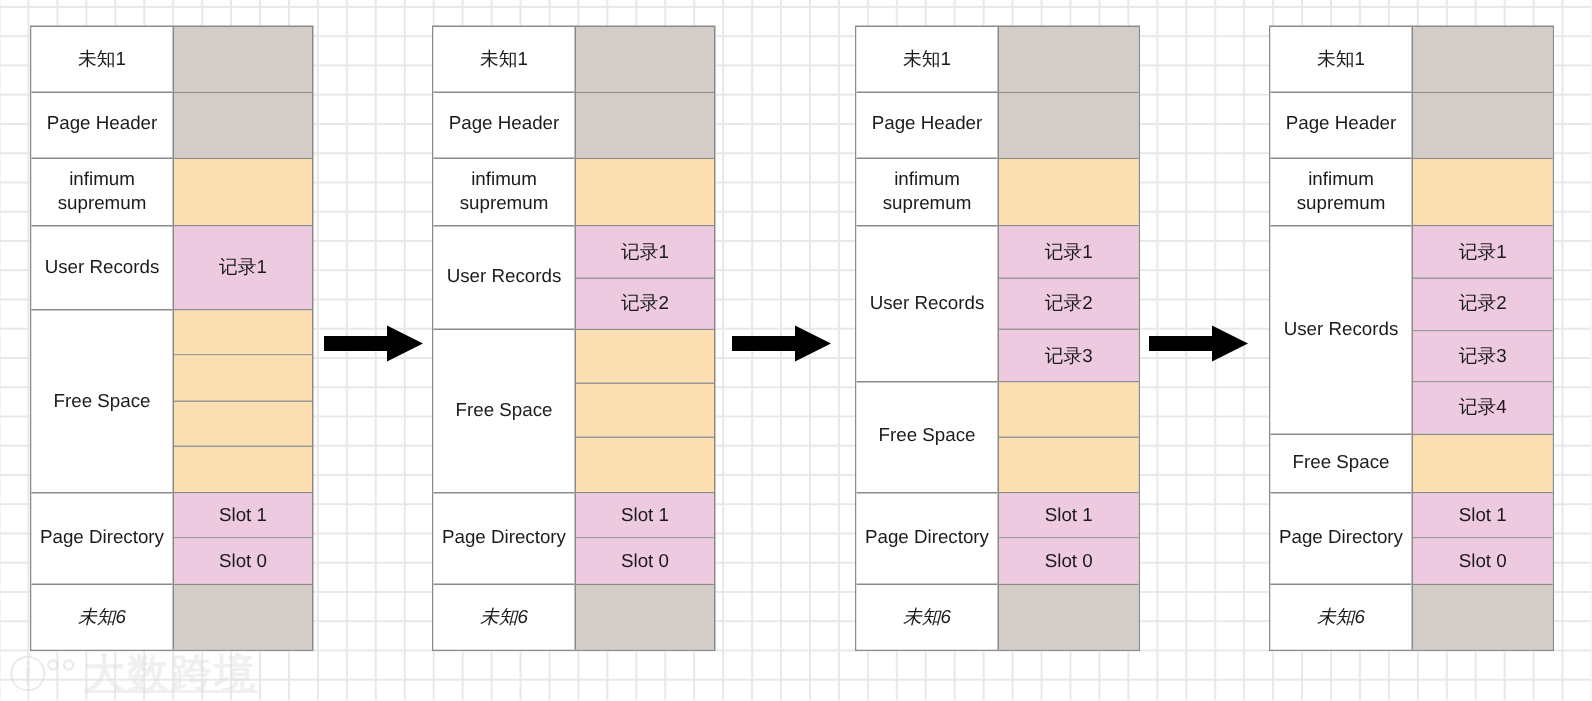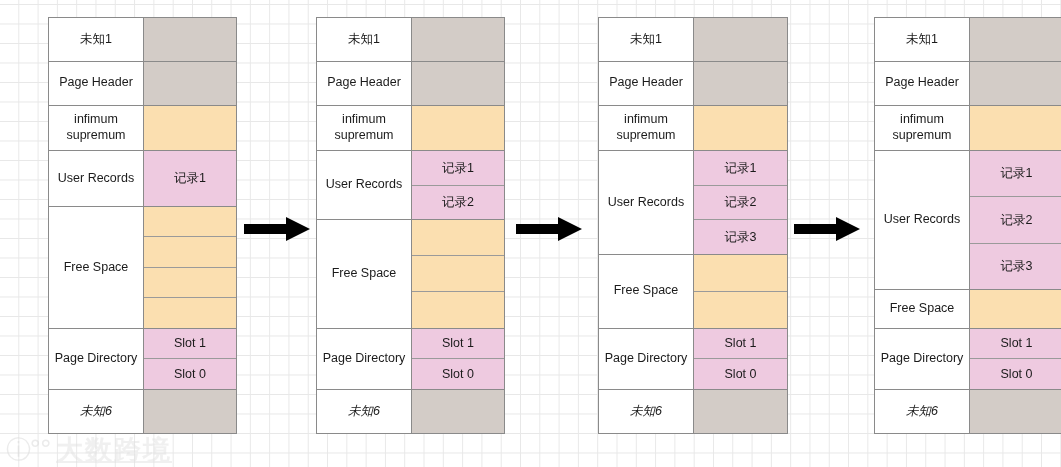--- a/index.html
+++ b/index.html
@@ -11,21 +11,21 @@
   }
   
   #grid{
     position:absolute;inset:0;
     background-image:
       linear-gradient(to right, #e8e8e8 1px, transparent 1px),
       linear-gradient(to bottom, #e8e8e8 1px, transparent 1px);
     background-size:19.3px 19.5px;
     background-position:-1px 4px;
   }
-  #stage{position:absolute;inset:0;margin-left:28px;}
+  #stage{position:absolute;inset:0;}
 
   .panel{
     position:absolute;
     display:flex;
     border:1px solid #8a8a8a;
     box-sizing:border-box;
     background:#ffffff;
   }
   .col-label{
     display:flex;flex-direction:column;
@@ -232,20 +232,21 @@
         <div class="cellgrp" style="height: 44px;">
           <div class="cell c-gray"></div>
         </div>
         <div class="cellgrp" style="height: 46px;">
           <div class="cell c-orange"></div>
         </div>
         <div class="cellgrp" style="height: 139px;">
           <div class="cell c-pink">记录1</div>
           <div class="cell c-pink">记录2</div>
           <div class="cell c-pink">记录3</div>
+          <div class="cell c-pink">记录4</div>
         </div>
         <div class="cellgrp" style="height: 39px;">
           <div class="cell c-orange"></div>
         </div>
         <div class="cellgrp" style="height: 62px;">
           <div class="cell c-pink">Slot 1</div>
           <div class="cell c-pink">Slot 0</div>
         </div>
         <div class="cellgrp last" style="height: 43px;">
           <div class="cell c-gray"></div>

